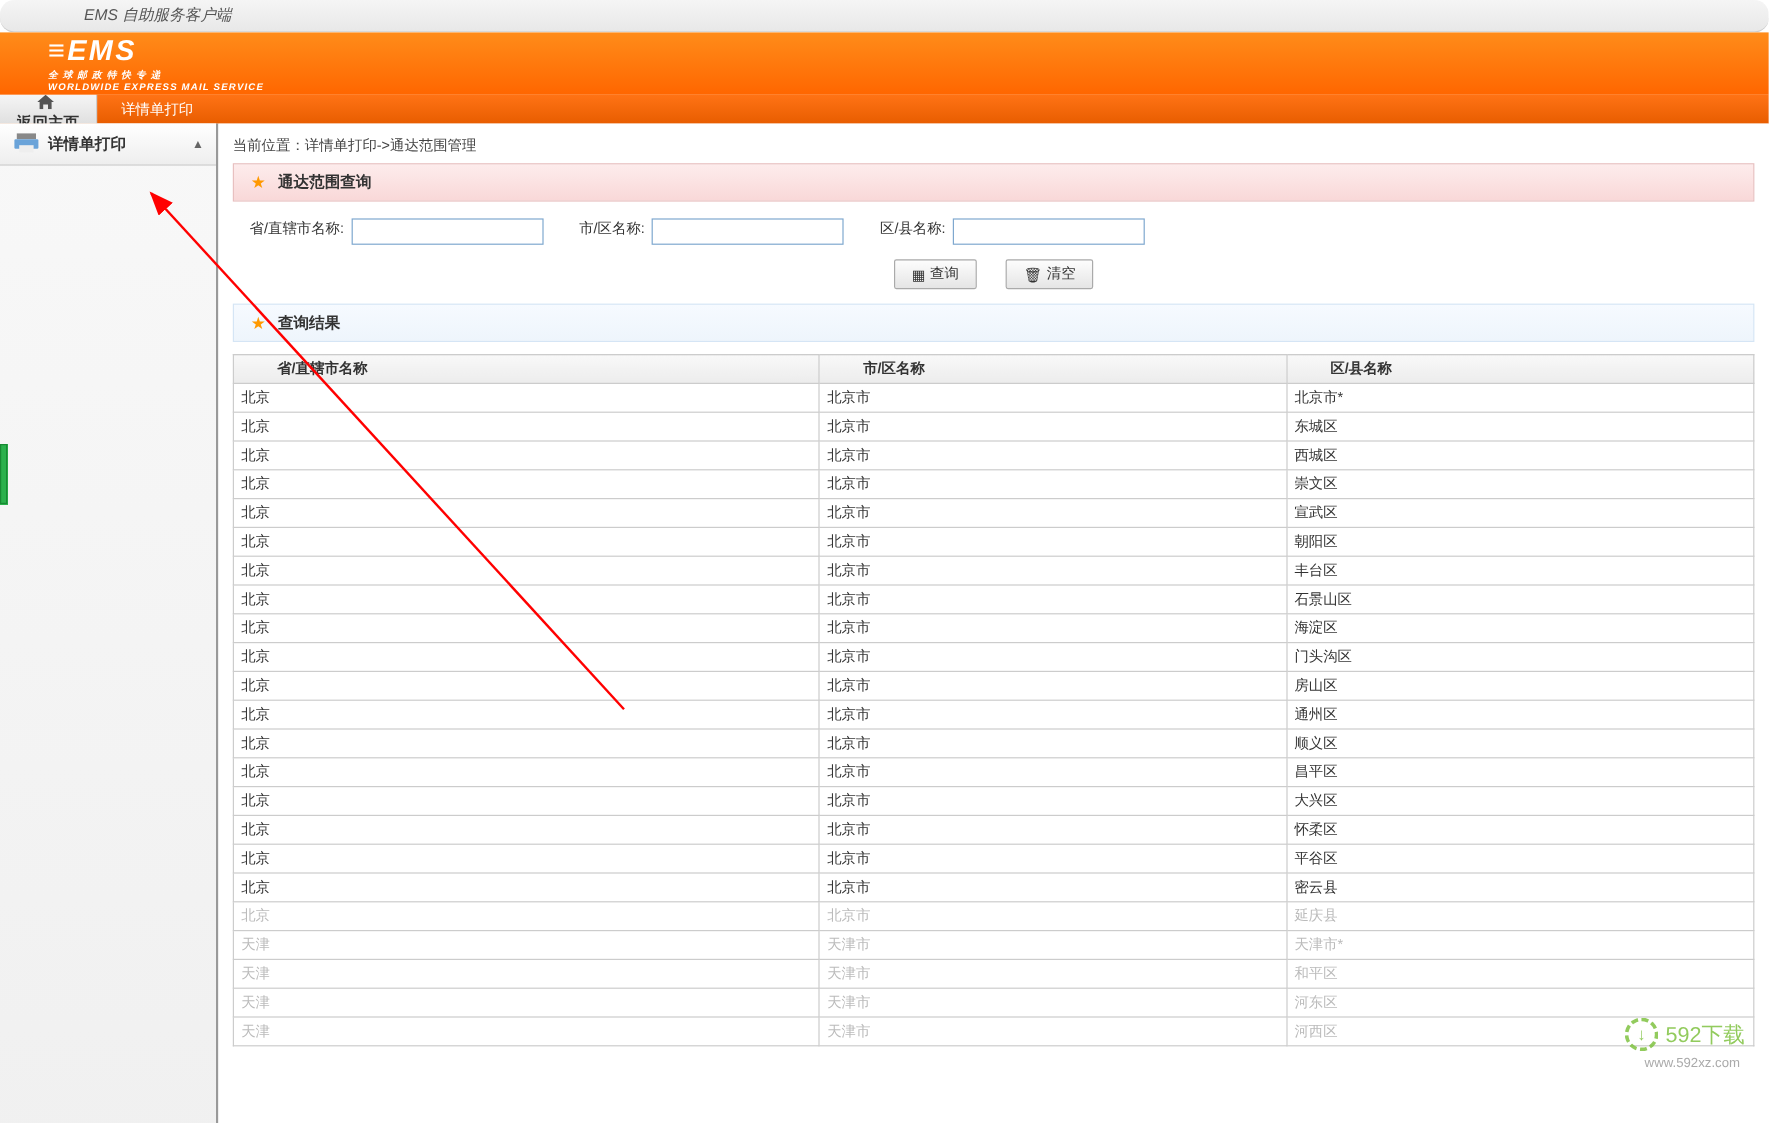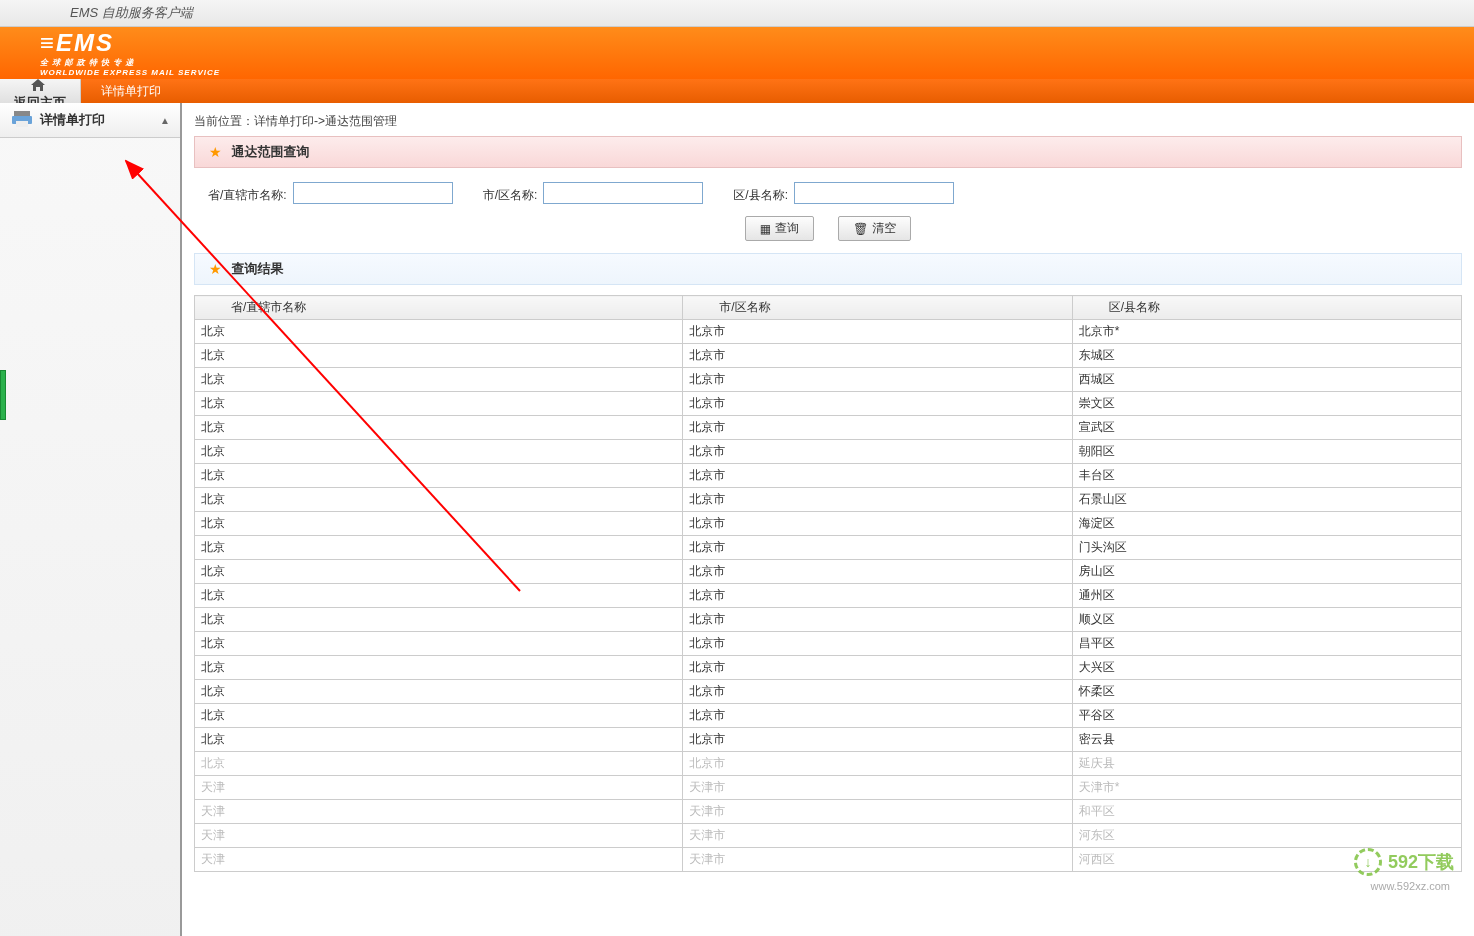--- a/index.html
+++ b/index.html
@@ -1,17 +1,17 @@
 <!DOCTYPE html>
 <html><head>
 <meta charset="utf-8">
 <style>
 * { margin: 0; padding: 0; box-sizing: border-box; }
 body { font-family: "Microsoft YaHei", Arial, sans-serif; font-size: 12px; background: #fff; color: #333; }
-.title-bar { background: linear-gradient(to bottom, #f5f5f5, #e8e8e8); padding: 4px 70px; font-size: 13px; font-style: italic; color: #555; border-bottom: 1px solid #ccc; }
+.title-bar { background: linear-gradient(to bottom, #f5f5f5, #e8e8e8); padding: 4px 70px; font-size: 13px; font-style: italic; color: #555; border-bottom: 1px solid #ccc; border-radius: 12px; }
 .header-banner { background: linear-gradient(to bottom, #ff8c1a, #ff6600); height: 52px; display: flex; align-items: center; padding-left: 40px; }
 .logo { color: #fff; font-style: italic; font-weight: bold; }
 .logo-main { font-size: 24px; letter-spacing: 2px; }
 .logo-sub { font-size: 8px; display: block; letter-spacing: 1px; }
 .nav-bar { background: linear-gradient(to bottom, #ff7315, #e85d00); height: 24px; display: flex; align-items: stretch; }
 .nav-home { background: linear-gradient(to bottom, #f5f5f5, #e0e0e0); padding: 0 14px; display: flex; align-items: center; font-weight: bold; color: #333; font-size: 13px; border-right: 1px solid #ccc; cursor: pointer; flex-direction: column; }
 .nav-home-icon { margin-right: 5px; }
 .nav-tab { color: #fff; padding: 0 100px 0 20px; display: flex; align-items: center; font-size: 12px; }
 .main { display: flex; height: calc(100vh - 76px); }
 .sidebar { width: 182px; background: linear-gradient(to bottom, #f8f8f8, #f0f0f0); border-right: 2px solid #999; }
@@ -23,36 +23,36 @@
 .sidebar-list li { padding: 6px 0 6px 30px; position: relative; cursor: pointer; font-size: 12px; color: #333; }
 .sidebar-list li::before { content: "•"; position: absolute; left: 16px; color: #333; font-size: 14px; }
 .sidebar-list li.disabled { color: #aaa; }
 .content { flex: 1; padding: 10px 12px; overflow: auto; background: #fff; }
 .breadcrumb { font-size: 12px; color: #444; margin-bottom: 6px; }
 .section-header { background: linear-gradient(to bottom, #fdecec, #f9d8d8); border: 1px solid #e8c0c0; padding: 6px 14px; display: flex; align-items: center; margin-bottom: 10px; }
 .section-header.light { background: linear-gradient(to bottom, #f6faff, #eef5fc); border: 1px solid #d5e5f5; }
 .star-icon { color: #ff9900; font-size: 14px; margin-right: 10px; }
 .section-title { font-weight: bold; font-size: 13px; color: #333; }
 .search-row { display: flex; align-items: center; gap: 30px; padding: 4px 0 12px 14px; }
-.field-group { display: flex; align-items: flex-end; gap: 6px; }
+.field-group { display: flex; align-items: flex-start; gap: 6px; }
 .field-group label { font-size: 12px; color: #333; }
 .field-group input { border: 1px solid #7fa8cf; height: 22px; padding: 0 4px; width: 160px; }
 .btn-row { display: flex; gap: 24px; justify-content: center; padding: 0 0 12px; }
 .btn { background: linear-gradient(to bottom, #fdfdfd, #e5e5e5); border: 1px solid #aaa; border-radius: 2px; padding: 3px 14px; cursor: pointer; display: flex; align-items: center; gap: 4px; font-size: 12px; color: #333; }
 .btn-icon { font-size: 12px; }
 .io-row { display: flex; gap: 12px; padding: 4px 0 4px 14px; }
 table { width: 100%; border-collapse: collapse; font-size: 12px; }
 th, td { border: 1px solid #ccc; text-align: left; padding: 3px 6px; height: 22px; }
-th { background: linear-gradient(to bottom, #f8f8f8, #ececec); font-weight: normal; color: #333; padding-left: 36px; }
+th { background: linear-gradient(to bottom, #f8f8f8, #ececec); font-weight: bold; color: #333; padding-left: 36px; }
 td { color: #333; }
 tr.dim td { color: #bbb; }
 .green-strip { position: fixed; left: 0; top: 370px; width: 6px; height: 50px; background: #2bb14c; border: 1px solid #188a33; }
 .watermark { position: fixed; right: 20px; bottom: 60px; display: flex; align-items: center; gap: 6px; opacity: 0.85; }
 .watermark-icon { width: 28px; height: 28px; border: 3px dashed #7fc241; border-radius: 50%; display: flex; align-items: center; justify-content: center; color: #7fc241; font-weight: bold; font-size: 14px; }
-.watermark-text { color: #7fc241; font-weight: bold; font-size: 18px; }
+.watermark-text { color: #7fc241; font-weight: normal; font-size: 18px; }
 .watermark-url { position: fixed; right: 24px; bottom: 44px; color: #aaa; font-size: 11px; }
 .arrow-svg { position: absolute; pointer-events: none; }
 .content-wrapper { position: relative; }
 </style>
 </head>
 <body>
 
 <div class="title-bar">
   <span>EMS 自助服务客户端</span>
 </div>

